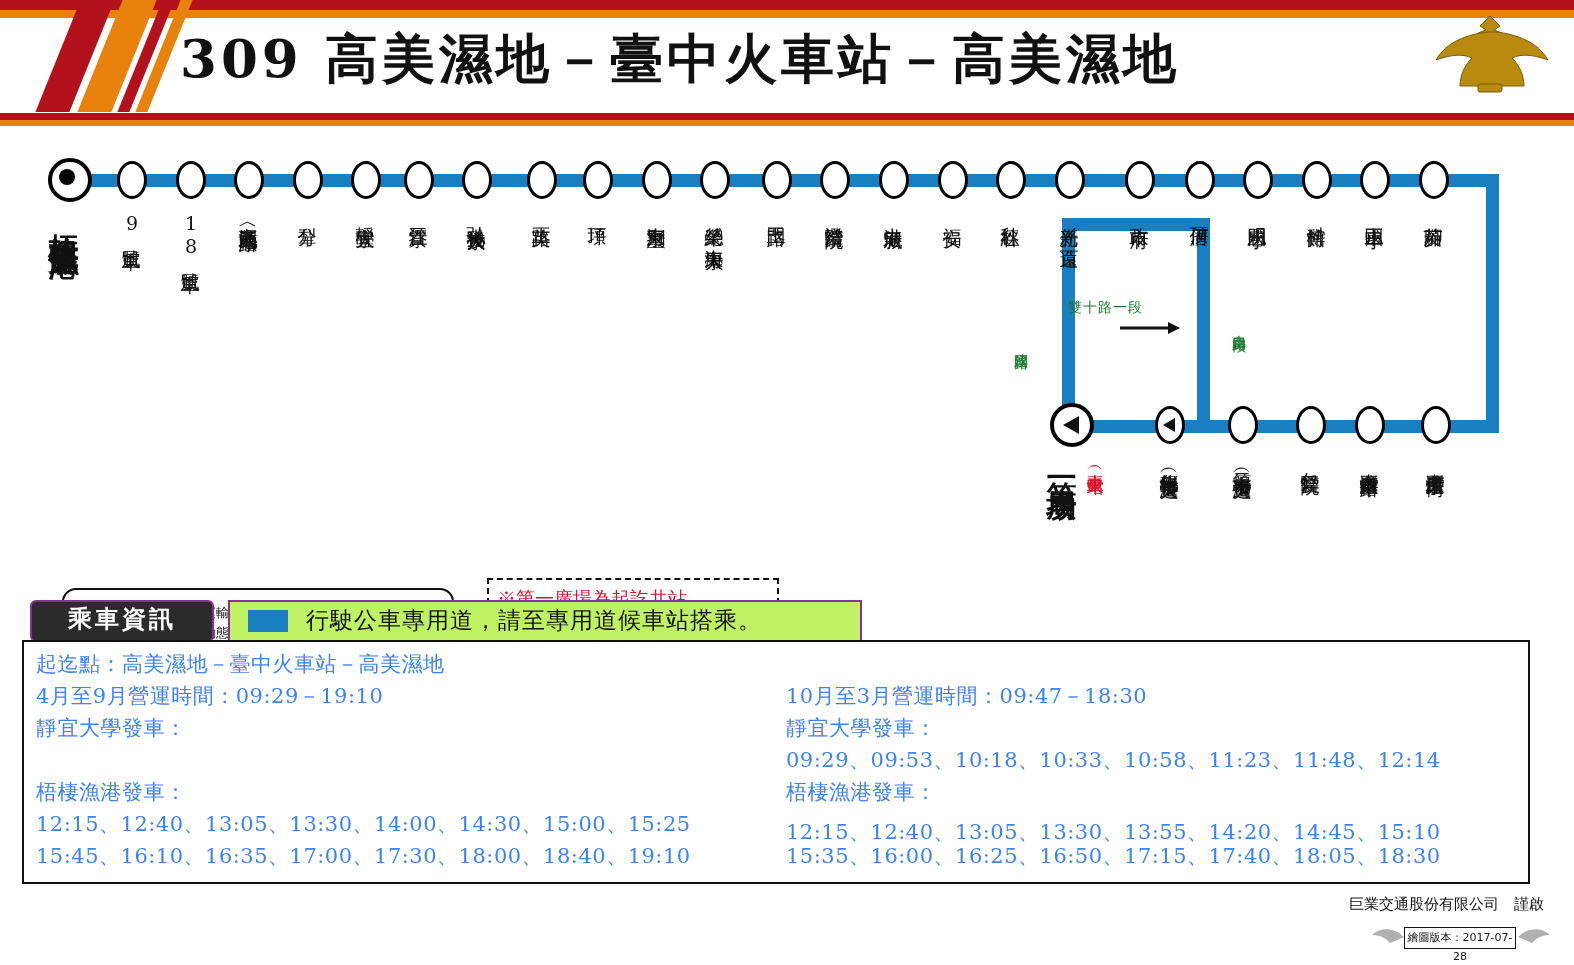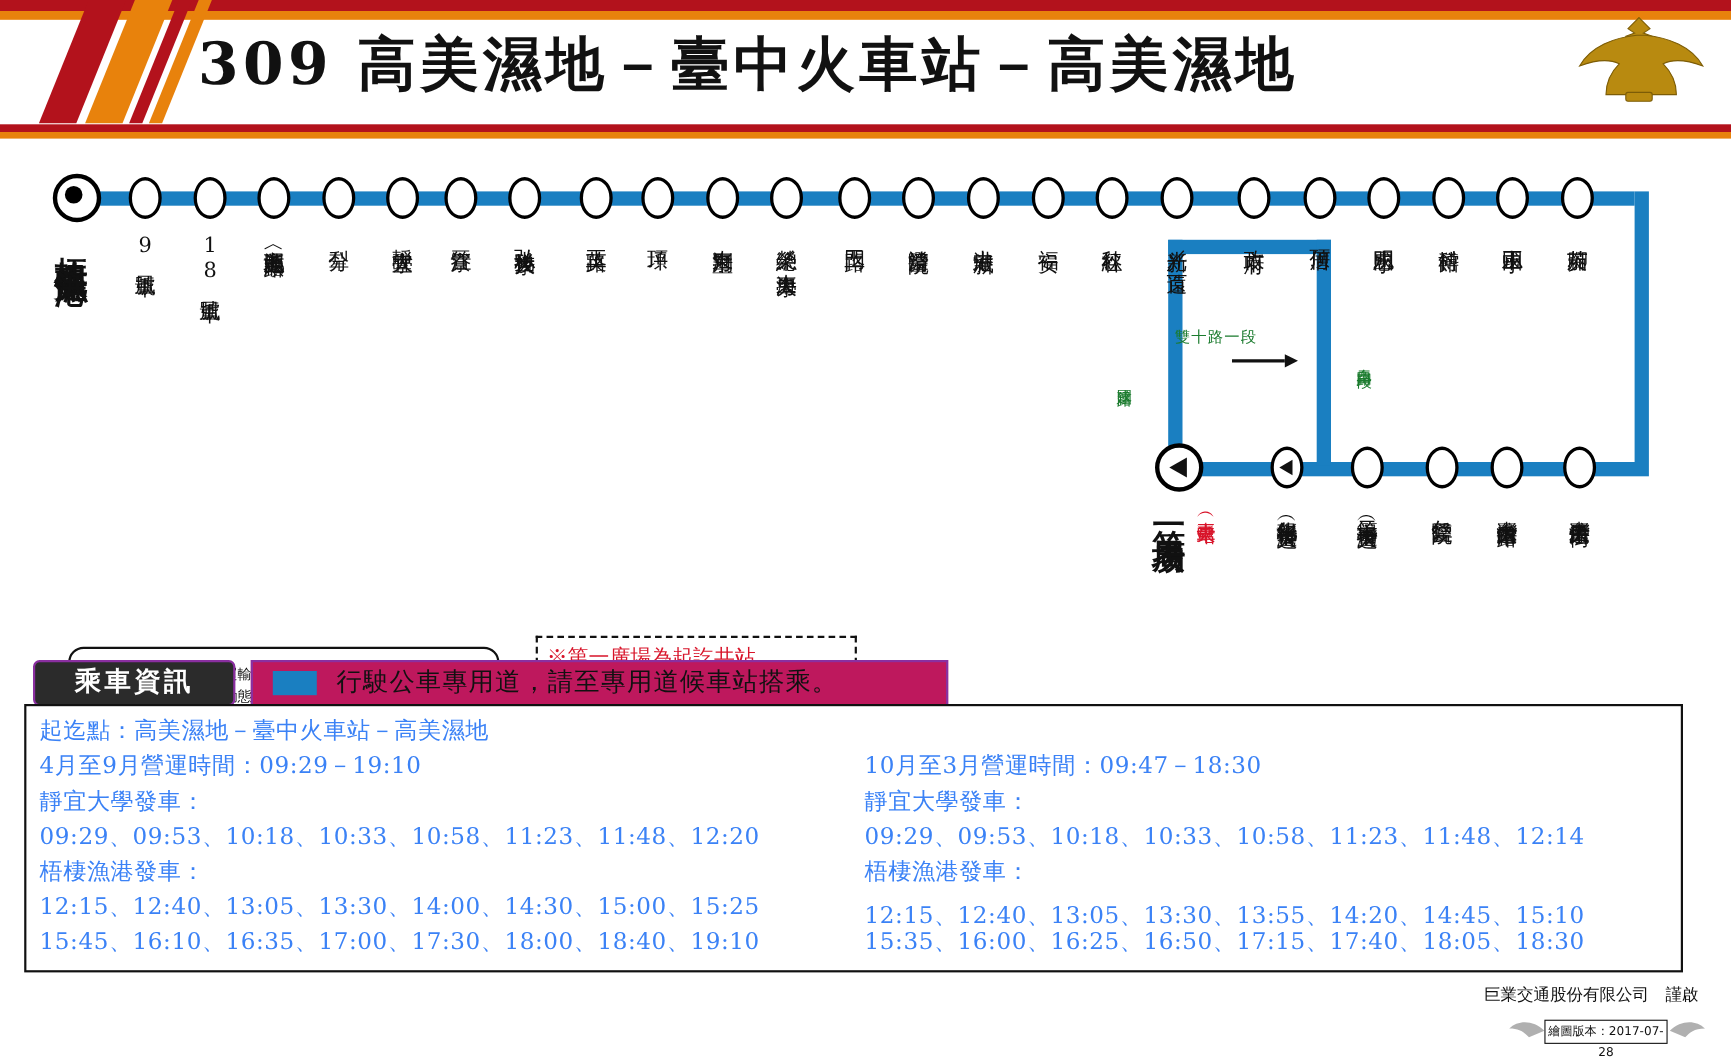--- a/index.html
+++ b/index.html
@@ -41,21 +41,21 @@
   .phones .ln{position:absolute;left:74px;font-family:"DejaVu Sans","Liberation Sans",sans-serif;font-size:13px;color:#111;white-space:nowrap;}
   .globe{position:absolute;left:56px;top:73px;width:18px;height:18px;border:2px solid #2b6fd8;border-radius:9px;box-sizing:border-box;color:#2b6fd8;font-size:11px;text-align:center;line-height:14px;}
 
   
   .note{position:absolute;left:487px;top:578px;width:288px;height:112px;border:2px dashed #111;background:#fff;}
   .note p{margin:0;font-family:"DejaVu Serif","Liberation Serif",serif;color:#d8142a;font-size:19px;line-height:26px;padding:5px 8px 0 8px;letter-spacing:0px;}
 
   
   .ridetag{position:absolute;left:30px;top:600px;width:180px;height:38px;background:#2b2b2b;border:2px solid #8a2fa0;border-radius:6px;}
   .ridetag span{display:block;text-align:center;line-height:34px;color:#fff;font-family:"DejaVu Serif","Liberation Serif",serif;font-size:24px;letter-spacing:3px;font-weight:bold;}
-  .lanebar{position:absolute;left:228px;top:600px;width:630px;height:38px;border:2px solid #8a2fa0;background:#be185d;}
+  .lanebar{position:absolute;left:228px;top:600px;width:630px;height:38px;border:2px solid #8a2fa0;background:#bef264;}
   .lanebar .sw{position:absolute;left:18px;top:8px;width:40px;height:22px;background:#1a7fc1;}
   .lanebar .tx{position:absolute;left:76px;top:0;height:34px;line-height:36px;font-family:"DejaVu Serif","Liberation Serif",serif;font-size:23px;color:#111;letter-spacing:1px;}
 
   .schedule{position:absolute;left:22px;top:640px;width:1504px;height:240px;border:2px solid #111;background:#fff;}
   .sch-line{position:absolute;font-family:"DejaVu Serif","Liberation Serif",serif;font-size:21px;color:#3b82f6;white-space:nowrap;letter-spacing:0.5px;}
   .colL{left:12px;}
   .colR{left:762px;}
 
   .footer-co{position:absolute;right:30px;top:895px;font-family:"DejaVu Sans","Liberation Sans",sans-serif;font-size:15px;color:#111;}
   .verbox{position:absolute;right:58px;top:927px;width:110px;height:20px;border:1px solid #111;background:#fff;font-family:"DejaVu Sans","Liberation Sans",sans-serif;font-size:11px;text-align:center;line-height:19px;color:#111;}
@@ -237,21 +237,20 @@
 <div class="lanebar">
   <div class="sw"></div>
   <div class="tx">行駛公車專用道，請至專用道候車站搭乘。</div>
 </div>
 
 <div class="schedule">
   <div class="sch-line colL" style="top:8px;">起迄點：高美濕地－臺中火車站－高美濕地</div>
 
   <div class="sch-line colL" style="top:40px;">4月至9月營運時間：09:29－19:10</div>
   <div class="sch-line colL" style="top:72px;">靜宜大學發車：</div>
-  <div class="sch-line colL" style="top:104px;">09:29、09:53、10:18、10:33、10:58、11:23、11:48、12:20</div>
   <div class="sch-line colL" style="top:136px;">梧棲漁港發車：</div>
   <div class="sch-line colL" style="top:168px;">12:15、12:40、13:05、13:30、14:00、14:30、15:00、15:25</div>
   <div class="sch-line colL" style="top:200px;">15:45、16:10、16:35、17:00、17:30、18:00、18:40、19:10</div>
 
   <div class="sch-line colR" style="top:40px;">10月至3月營運時間：09:47－18:30</div>
   <div class="sch-line colR" style="top:72px;">靜宜大學發車：</div>
   <div class="sch-line colR" style="top:104px;">09:29、09:53、10:18、10:33、10:58、11:23、11:48、12:14</div>
   <div class="sch-line colR" style="top:136px;">梧棲漁港發車：</div>
   <div class="sch-line colR" style="top:176px;">12:15、12:40、13:05、13:30、13:55、14:20、14:45、15:10</div>
   <div class="sch-line colR" style="top:200px;">15:35、16:00、16:25、16:50、17:15、17:40、18:05、18:30</div>

